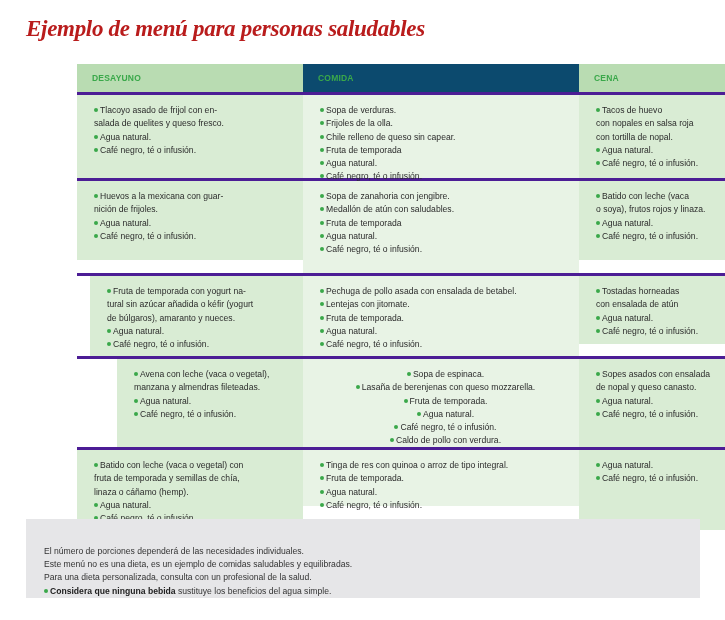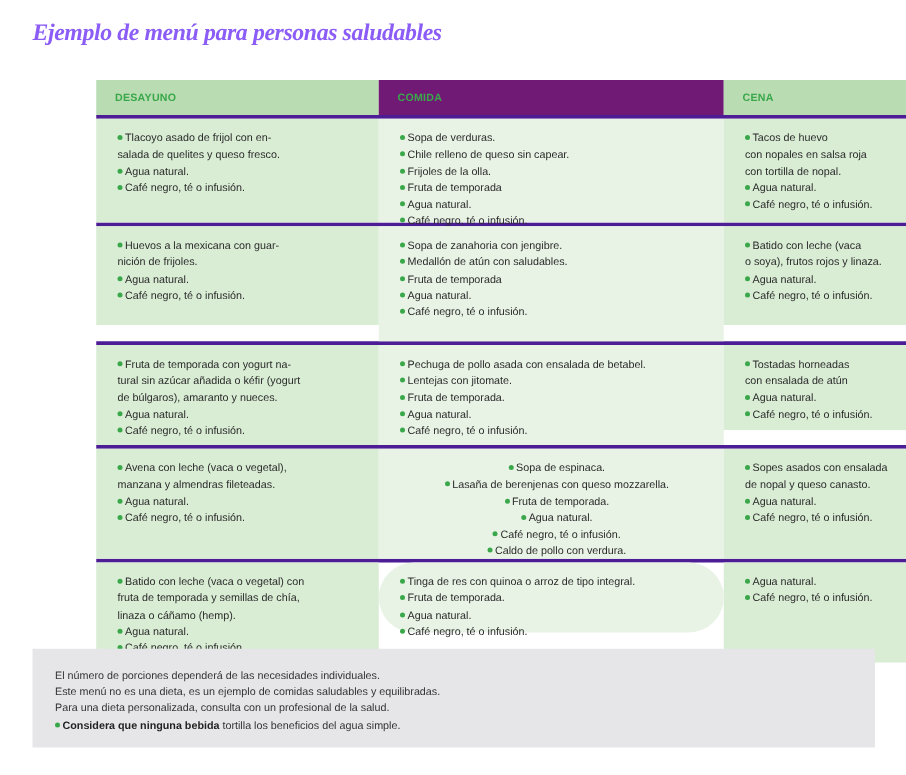--- a/index.html
+++ b/index.html
@@ -16,23 +16,23 @@
       color: #2b2b2b;
     }
     .title {
       position: absolute;
       left: 26px;
       top: 16px;
       margin: 0;
       font-family: "Liberation Serif", "DejaVu Serif", serif;
       font-style: italic;
       font-weight: bold;
-      font-size: 19px;
+      font-size: 23px;
       letter-spacing: -0.3px;
-      color: #8b5cf6;
+      color: #b91c1c;
       white-space: nowrap;
     }
     .menu-table {
       position: absolute;
       left: 38px;
       top: 64px;
       width: 674px;
       border-collapse: separate;
       border-spacing: 0;
       padding-left: 39px;
@@ -45,21 +45,21 @@
       height: 28px;
       line-height: 28px;
       padding-left: 15px;
       font-size: 8.5px;
       font-weight: bold;
       color: #3aa84a;
       letter-spacing: 0.2px;
       box-sizing: border-box;
     }
     .header-row .col-0 { background: #b9dcb2; }
-    .header-row .col-1 { background: #701a75; }
+    .header-row .col-1 { background: #0c4a6e; }
     .header-row .col-2 { background: #b9dcb2; }
 
     .body-row { border-top: 3px solid #4c1d95; }
     .body-row > div {
       box-sizing: border-box;
       padding: 9px 8px 6px 17px;
       font-size: 8.6px;
       line-height: 13.3px;
     }
     .body-row .col-0 { background: #d9ecd4; }
@@ -79,21 +79,21 @@
     .txt { white-space: pre-line; }
 
     .notes {
       position: absolute;
       left: 26px;
       top: 519px;
       width: 674px;
       height: 79px;
       background: #e6e6e8;
       box-sizing: border-box;
-      padding: 15px 18px;
+      padding: 26px 18px;
       font-size: 8.6px;
       line-height: 13.2px;
       color: #333;
     }
     .notes .line { display: block; }
     .notes .strong { font-weight: bold; color: #222; }
   </style>
 </head>
 <body>
 
@@ -108,22 +108,22 @@
   <div id="table-body">
       <div class="grid body-row">
         <div class="col-0" style="height: 83px;">
           <span class="item"><span class="bullet"></span><span class="txt">Tlacoyo asado de frijol con en-
 salada de quelites y queso fresco.</span></span>
           <span class="item"><span class="bullet"></span><span class="txt">Agua natural.</span></span>
           <span class="item"><span class="bullet"></span><span class="txt">Café negro, té o infusión.</span></span>
         </div>
         <div class="col-1" style="height: 83px;">
           <span class="item"><span class="bullet"></span><span class="txt">Sopa de verduras.</span></span>
+          <span class="item"><span class="bullet"></span><span class="txt">Frijoles de la olla.</span></span>
           <span class="item"><span class="bullet"></span><span class="txt">Chile relleno de queso sin capear.</span></span>
-          <span class="item"><span class="bullet"></span><span class="txt">Frijoles de la olla.</span></span>
           <span class="item"><span class="bullet"></span><span class="txt">Fruta de temporada</span></span>
           <span class="item"><span class="bullet"></span><span class="txt">Agua natural.</span></span>
           <span class="item"><span class="bullet"></span><span class="txt">Café negro, té o infusión.</span></span>
         </div>
         <div class="col-2" style="height: 83px;">
           <span class="item"><span class="bullet"></span><span class="txt">Tacos de huevo
 con nopales en salsa roja
 con tortilla de nopal.</span></span>
           <span class="item"><span class="bullet"></span><span class="txt">Agua natural.</span></span>
           <span class="item"><span class="bullet"></span><span class="txt">Café negro, té o infusión.</span></span>
@@ -144,21 +144,21 @@
           <span class="item"><span class="bullet"></span><span class="txt">Café negro, té o infusión.</span></span>
         </div>
         <div class="col-2" style="height: 79px;">
           <span class="item"><span class="bullet"></span><span class="txt">Batido con leche (vaca
 o soya), frutos rojos y linaza.</span></span>
           <span class="item"><span class="bullet"></span><span class="txt">Agua natural.</span></span>
           <span class="item"><span class="bullet"></span><span class="txt">Café negro, té o infusión.</span></span>
         </div>
       </div>
       <div class="grid body-row">
-        <div class="col-0" style="height: 80px;">
+        <div class="col-0" style="height: 80px; margin-left: 13px;">
           <span class="item"><span class="bullet"></span><span class="txt">Fruta de temporada con yogurt na-
 tural sin azúcar añadida o kéfir (yogurt
 de búlgaros), amaranto y nueces.</span></span>
           <span class="item"><span class="bullet"></span><span class="txt">Agua natural.</span></span>
           <span class="item"><span class="bullet"></span><span class="txt">Café negro, té o infusión.</span></span>
         </div>
         <div class="col-1" style="height: 80px;">
           <span class="item"><span class="bullet"></span><span class="txt">Pechuga de pollo asada con ensalada de betabel.</span></span>
           <span class="item"><span class="bullet"></span><span class="txt">Lentejas con jitomate.</span></span>
           <span class="item"><span class="bullet"></span><span class="txt">Fruta de temporada.</span></span>
@@ -166,21 +166,21 @@
           <span class="item"><span class="bullet"></span><span class="txt">Café negro, té o infusión.</span></span>
         </div>
         <div class="col-2" style="height: 68px;">
           <span class="item"><span class="bullet"></span><span class="txt">Tostadas horneadas
 con ensalada de atún</span></span>
           <span class="item"><span class="bullet"></span><span class="txt">Agua natural.</span></span>
           <span class="item"><span class="bullet"></span><span class="txt">Café negro, té o infusión.</span></span>
         </div>
       </div>
       <div class="grid body-row">
-        <div class="col-0" style="height: 88px;">
+        <div class="col-0" style="height: 88px; margin-left: 40px;">
           <span class="item"><span class="bullet"></span><span class="txt">Avena con leche (vaca o vegetal),
 manzana y almendras fileteadas.</span></span>
           <span class="item"><span class="bullet"></span><span class="txt">Agua natural.</span></span>
           <span class="item"><span class="bullet"></span><span class="txt">Café negro, té o infusión.</span></span>
         </div>
         <div class="col-1" style="height: 88px; text-align: center;">
           <span class="item"><span class="bullet"></span><span class="txt">Sopa de espinaca.</span></span>
           <span class="item"><span class="bullet"></span><span class="txt">Lasaña de berenjenas con queso mozzarella.</span></span>
           <span class="item"><span class="bullet"></span><span class="txt">Fruta de temporada.</span></span>
           <span class="item"><span class="bullet"></span><span class="txt">Agua natural.</span></span>
@@ -195,34 +195,34 @@
         </div>
       </div>
       <div class="grid body-row">
         <div class="col-0" style="height: 80px;">
           <span class="item"><span class="bullet"></span><span class="txt">Batido con leche (vaca o vegetal) con
 fruta de temporada y semillas de chía,
 linaza o cáñamo (hemp).</span></span>
           <span class="item"><span class="bullet"></span><span class="txt">Agua natural.</span></span>
           <span class="item"><span class="bullet"></span><span class="txt">Café negro, té o infusión.</span></span>
         </div>
-        <div class="col-1" style="height: 56px; border-radius: 31px;">
+        <div class="col-1" style="height: 56px;">
           <span class="item"><span class="bullet"></span><span class="txt">Tinga de res con quinoa o arroz de tipo integral.</span></span>
           <span class="item"><span class="bullet"></span><span class="txt">Fruta de temporada.</span></span>
           <span class="item"><span class="bullet"></span><span class="txt">Agua natural.</span></span>
           <span class="item"><span class="bullet"></span><span class="txt">Café negro, té o infusión.</span></span>
         </div>
         <div class="col-2" style="height: 80px;">
           <span class="item"><span class="bullet"></span><span class="txt">Agua natural.</span></span>
           <span class="item"><span class="bullet"></span><span class="txt">Café negro, té o infusión.</span></span>
         </div>
       </div>
     </div>
 </div>
 
 <div class="notes">
   <span class="line">El número de porciones dependerá de las necesidades individuales.</span>
   <span class="line">Este menú no es una dieta, es un ejemplo de comidas saludables y equilibradas.</span>
   <span class="line">Para una dieta personalizada, consulta con un profesional de la salud.</span>
   <span class="line">
-    <span class="bullet"></span><span class="strong">Considera que ninguna bebida</span><span> tortilla los beneficios del agua simple.</span>
+    <span class="bullet"></span><span class="strong">Considera que ninguna bebida</span><span> sustituye los beneficios del agua simple.</span>
   </span>
 </div>
 
 </body></html>

